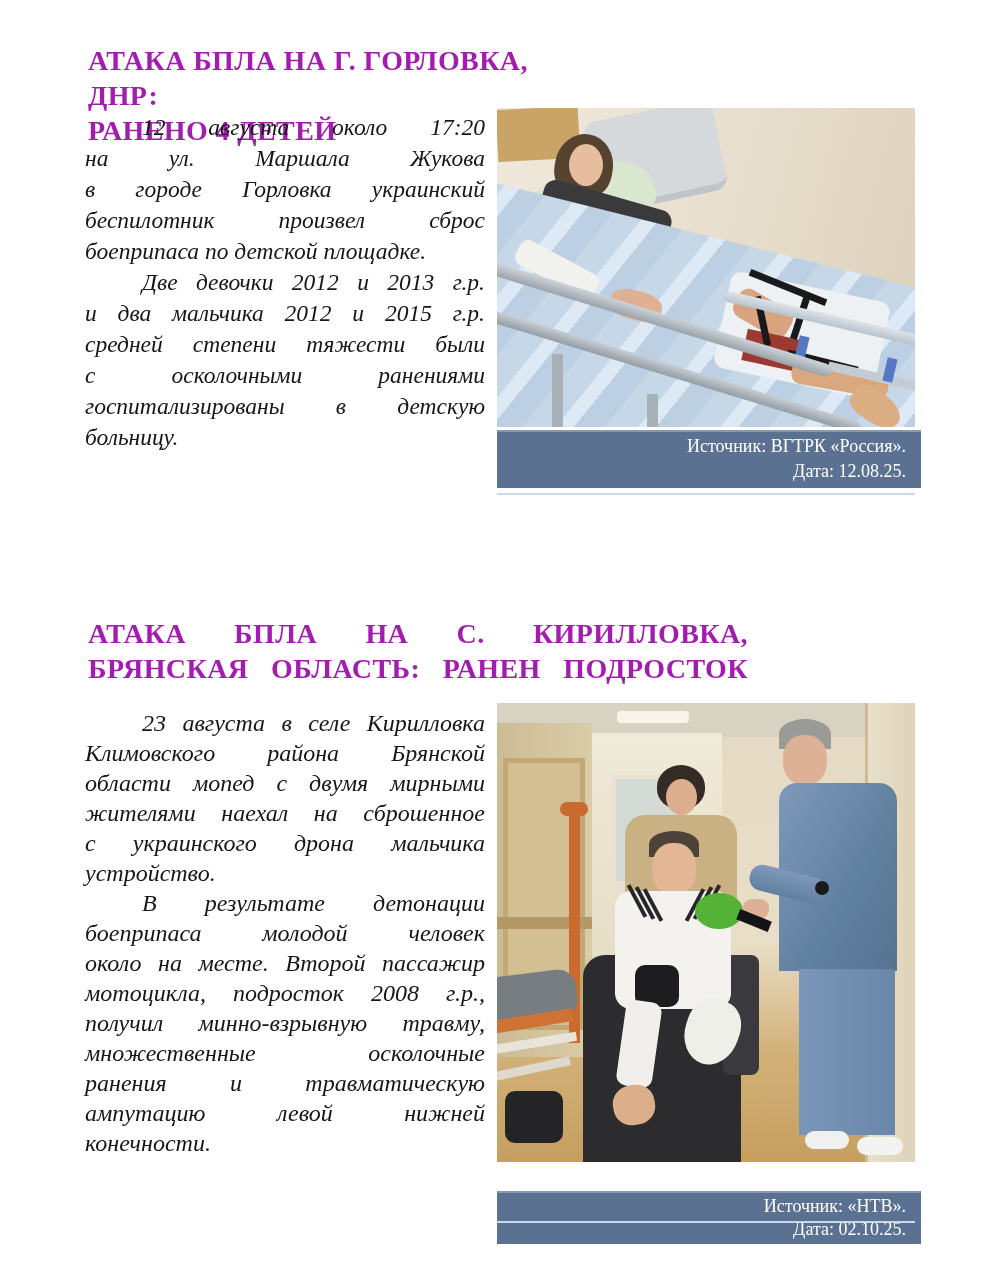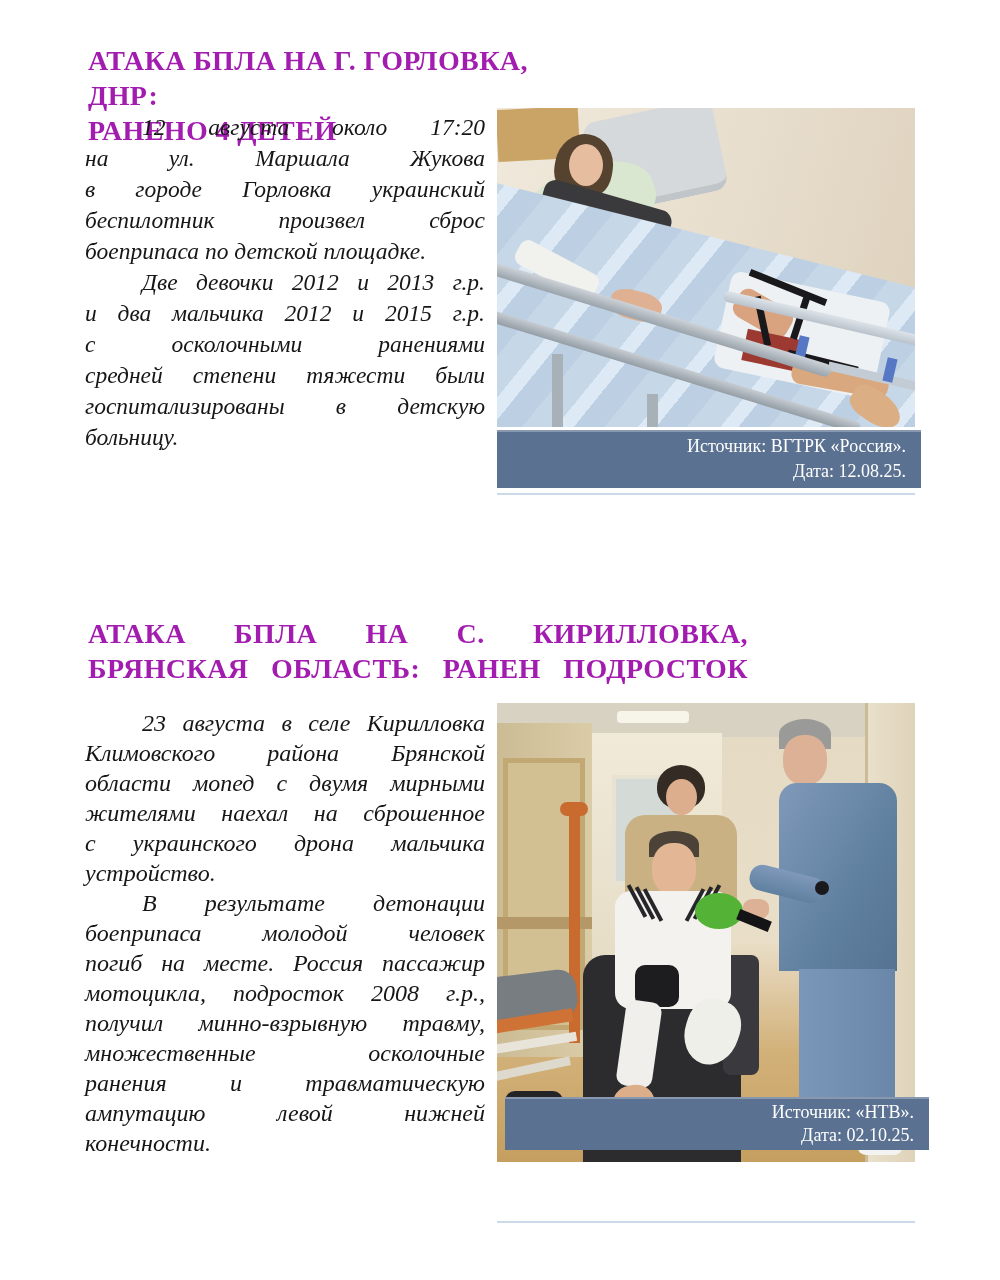--- a/index.html
+++ b/index.html
@@ -28,21 +28,21 @@
      background:linear-gradient(105deg,#f0e9db 0%,#e7ddcc 55%,#ddd1bc 100%);}
   #photo-2{top:703px;height:459px;
      background:linear-gradient(180deg,#e4d9c2 0%,#e9dec7 52%,#d2b179 76%,#c59f60 100%);}
   .abs{position:absolute;}
 
   
   .caption{position:absolute;left:497px;width:393px;background:#5A7191;color:#FFFFFF;
            font-size:18px;text-align:right;padding:4px 15px 4px 16px;
            box-shadow:inset 0 2px 0 rgba(255,255,255,.28);}
   #caption-1{top:430px;line-height:25px;height:50px;}
-  #caption-2{top:1097px;line-height:23px;height:45px;margin-left:8px;}
+  #caption-2{top:1191px;line-height:23px;height:45px;}
   .caption-underline{position:absolute;left:497px;width:418px;height:2px;background:#ccd9e8;}
   #underline-1{top:493px;}
   #underline-2{top:1221px;}
 
   
   .p1-cabinet{left:0;top:0;width:82px;height:52px;background:#c9a466;transform:rotate(-3deg);}
   .p1-headboard{left:92px;top:2px;width:132px;height:86px;background:#d6d9db;border-radius:14px;
                 transform:rotate(-12deg);border-bottom:7px solid #c0c5c9;}
   .p1-pillow{left:28px;top:58px;width:132px;height:78px;background:#d9e6d0;border-radius:45%;
              transform:rotate(-18deg);}
@@ -161,22 +161,22 @@
     <div class="paragraph">
         <div class="body-line first">12 августа около 17:20</div>
         <div class="body-line">на ул. Маршала Жукова</div>
         <div class="body-line">в городе Горловка украинский</div>
         <div class="body-line">беспилотник произвел сброс</div>
         <div class="body-line last">боеприпаса по детской площадке.</div>
       </div>
     <div class="paragraph">
         <div class="body-line first">Две девочки 2012 и 2013 г.р.</div>
         <div class="body-line">и два мальчика 2012 и 2015 г.р.</div>
+        <div class="body-line">средней степени тяжести были</div>
         <div class="body-line">с осколочными ранениями</div>
-        <div class="body-line">средней степени тяжести были</div>
         <div class="body-line">госпитализированы в детскую</div>
         <div class="body-line last">больницу.</div>
       </div>
   </div>
 
   <div class="photo" id="photo-1">
     <div class="abs p1-cabinet"></div>
     <div class="abs p1-headboard"></div>
     <div class="abs p1-pillow"></div>
     <div class="abs p1-hair"></div>
@@ -220,21 +220,21 @@
         <div class="body-line first">23 августа в селе Кирилловка</div>
         <div class="body-line">Климовского района Брянской</div>
         <div class="body-line">области мопед с двумя мирными</div>
         <div class="body-line">жителями наехал на сброшенное</div>
         <div class="body-line">с украинского дрона мальчика</div>
         <div class="body-line last">устройство.</div>
       </div>
     <div class="paragraph">
         <div class="body-line first">В результате детонации</div>
         <div class="body-line">боеприпаса молодой человек</div>
-        <div class="body-line">погиб на месте. Россия пассажир</div>
+        <div class="body-line">около на месте. Второй пассажир</div>
         <div class="body-line">мотоцикла, подросток 2008 г.р.,</div>
         <div class="body-line">получил минно-взрывную травму,</div>
         <div class="body-line">множественные осколочные</div>
         <div class="body-line">ранения и травматическую</div>
         <div class="body-line">ампутацию левой нижней</div>
         <div class="body-line last">конечности.</div>
       </div>
   </div>
 
   <div class="photo" id="photo-2">

